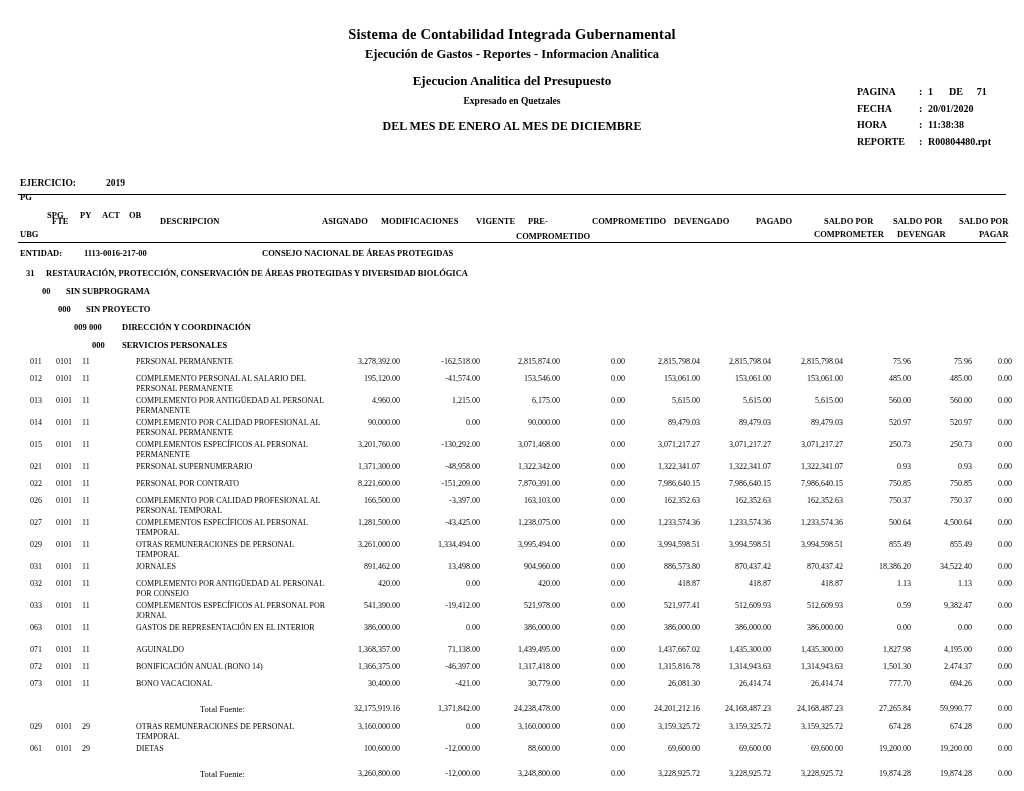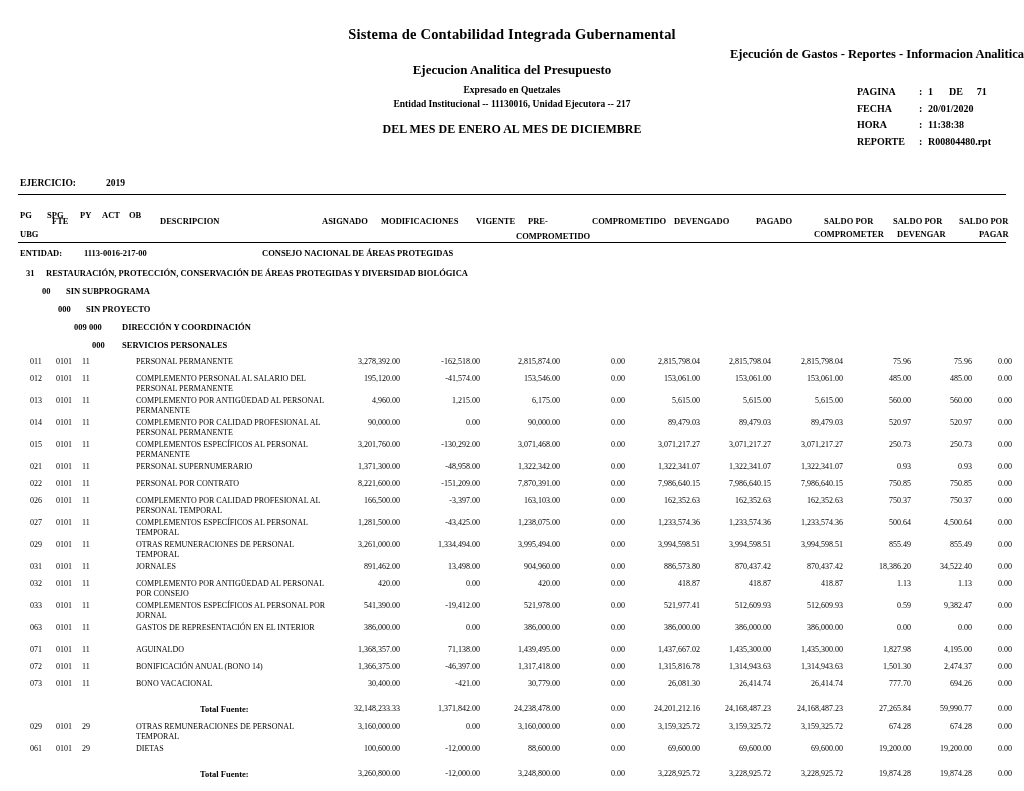--- a/index.html
+++ b/index.html
@@ -21,22 +21,22 @@
     height: 791px;
     padding: 0;
   }
 
   
   .hdr-center {
     text-align: center;
     font-weight: bold;
   }
   .hdr-line1 { font-size: 14.5px; margin-top: 26px; letter-spacing: .2px; }
-  .hdr-line2 { font-size: 12.5px; margin-top: 4px; text-align: right; }
-  .hdr-line3 { font-size: 13px; }
+  .hdr-line2 { font-size: 12.5px; margin-top: 4px; }
+  .hdr-line3 { font-size: 13px; margin-top: 11px; }
   .hdr-line4 { font-size: 9.5px; margin-top: 7px; }
   .hdr-line5 { font-size: 9.5px; margin-top: 4px; }
   .hdr-line6 { font-size: 12px; margin-top: 13px; }
 
   .meta {
     position: absolute;
     top: 58px;
     right: 33px;
     font-size: 10px;
     font-weight: bold;
@@ -108,32 +108,31 @@
   .c-prec { left: 625px; text-align: right; width: 0; }
   .c-comp { left: 700px; text-align: right; width: 0; }
   .c-deve { left: 771px; text-align: right; width: 0; }
   .c-paga { left: 843px; text-align: right; width: 0; }
   .c-scom { left: 911px; text-align: right; width: 0; }
   .c-sdev { left: 972px; text-align: right; width: 0; }
   .c-spag { left: 1012px; text-align: right; width: 0; }
 
   .num { transform: translateX(-100%); display: inline-block; }
 
-  .total-lbl { left: 200px; font-weight: bold; font-size: 8.5px; }
+  .total-lbl { left: 200px; font-weight: normal; font-size: 8.5px; }
 </style>
 </head>
 <body>
 
 <div class="page">
 
   <div class="hdr-center hdr-line1">Sistema de Contabilidad Integrada Gubernamental</div>
   <div class="hdr-center hdr-line2">Ejecución de Gastos - Reportes - Informacion Analitica</div>
   <div class="hdr-center hdr-line3">Ejecucion Analitica del Presupuesto</div>
   <div class="hdr-center hdr-line4">Expresado en Quetzales</div>
-  <div class="hdr-center hdr-line5">Entidad Institucional -- 11130016, Unidad Ejecutora -- 217</div>
   <div class="hdr-center hdr-line6">DEL MES DE ENERO AL MES DE DICIEMBRE</div>
 
   <div class="meta">
     <span class="meta-row">
       <span class="meta-label">PAGINA</span><span class="meta-colon">:</span><span class="meta-val">1</span><span class="meta-val2">DE</span><span class="meta-val3">71</span>
     </span>
     <span class="meta-row">
       <span class="meta-label">FECHA</span><span class="meta-colon">:</span><span class="meta-val">20/01/2020</span>
     </span>
     <span class="meta-row">
@@ -144,21 +143,21 @@
     </span>
   </div>
 
   <div class="ejercicio">
     <span>EJERCICIO:</span><span class="val">2019</span>
   </div>
 
   <div class="rule rule-top"></div>
   <div class="rule rule-bot"></div>
 
-  <div class="colhead" style="left:20px; top:184px;text-align:center;">PG</div>
+  <div class="colhead" style="left:20px; top:166px;text-align:center;">PG</div>
   <div class="colhead" style="left:47px; top:184px;">SPG</div>
   <div class="colhead" style="left:80px; top:184px;">PY</div>
   <div class="colhead" style="left:102px; top:184px;">ACT</div>
   <div class="colhead" style="left:129px; top:184px;">OB</div>
   <div class="colhead" style="left:20px; top:203px;">UBG</div>
   <div class="colhead" style="left:52px; top:190px;">FTE</div>
   <div class="colhead" style="left:160px; top:190px;">DESCRIPCION</div>
   <div class="colhead" style="left:322px; top:190px;">ASIGNADO</div>
   <div class="colhead" style="left:381px; top:190px;">MODIFICACIONES</div>
   <div class="colhead" style="left:476px; top:190px;">VIGENTE</div>
@@ -473,21 +472,21 @@
           <span class="cell c-deve"><span class="num">26,414.74</span></span>
           <span class="cell c-paga"><span class="num">26,414.74</span></span>
           <span class="cell c-scom"><span class="num">777.70</span></span>
           <span class="cell c-sdev"><span class="num">694.26</span></span>
           <span class="cell c-spag"><span class="num">0.00</span></span>
         </div>
       </div>
 
     <div class="line" style="height:26px;">
       <span class="cell total-lbl" style="top:8px;">Total Fuente:</span>
-      <span class="cell c-asig" style="top:8px;"><span class="num">32,148,233.33</span></span>
+      <span class="cell c-asig" style="top:8px;"><span class="num">32,175,919.16</span></span>
       <span class="cell c-modi" style="top:8px;"><span class="num">1,371,842.00</span></span>
       <span class="cell c-vige" style="top:8px;"><span class="num">24,238,478.00</span></span>
       <span class="cell c-prec" style="top:8px;"><span class="num">0.00</span></span>
       <span class="cell c-comp" style="top:8px;"><span class="num">24,201,212.16</span></span>
       <span class="cell c-deve" style="top:8px;"><span class="num">24,168,487.23</span></span>
       <span class="cell c-paga" style="top:8px;"><span class="num">24,168,487.23</span></span>
       <span class="cell c-scom" style="top:8px;"><span class="num">27,265.84</span></span>
       <span class="cell c-sdev" style="top:8px;"><span class="num">59,990.77</span></span>
       <span class="cell c-spag" style="top:8px;"><span class="num">0.00</span></span>
     </div>

